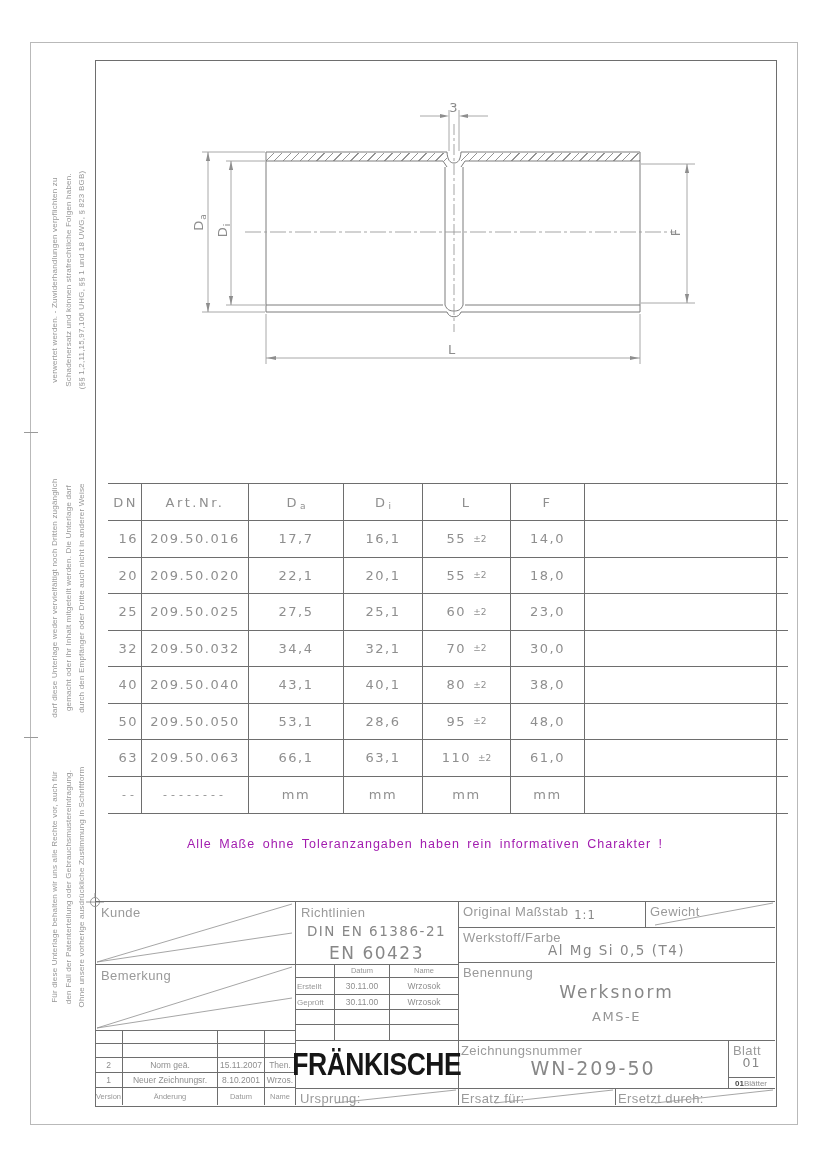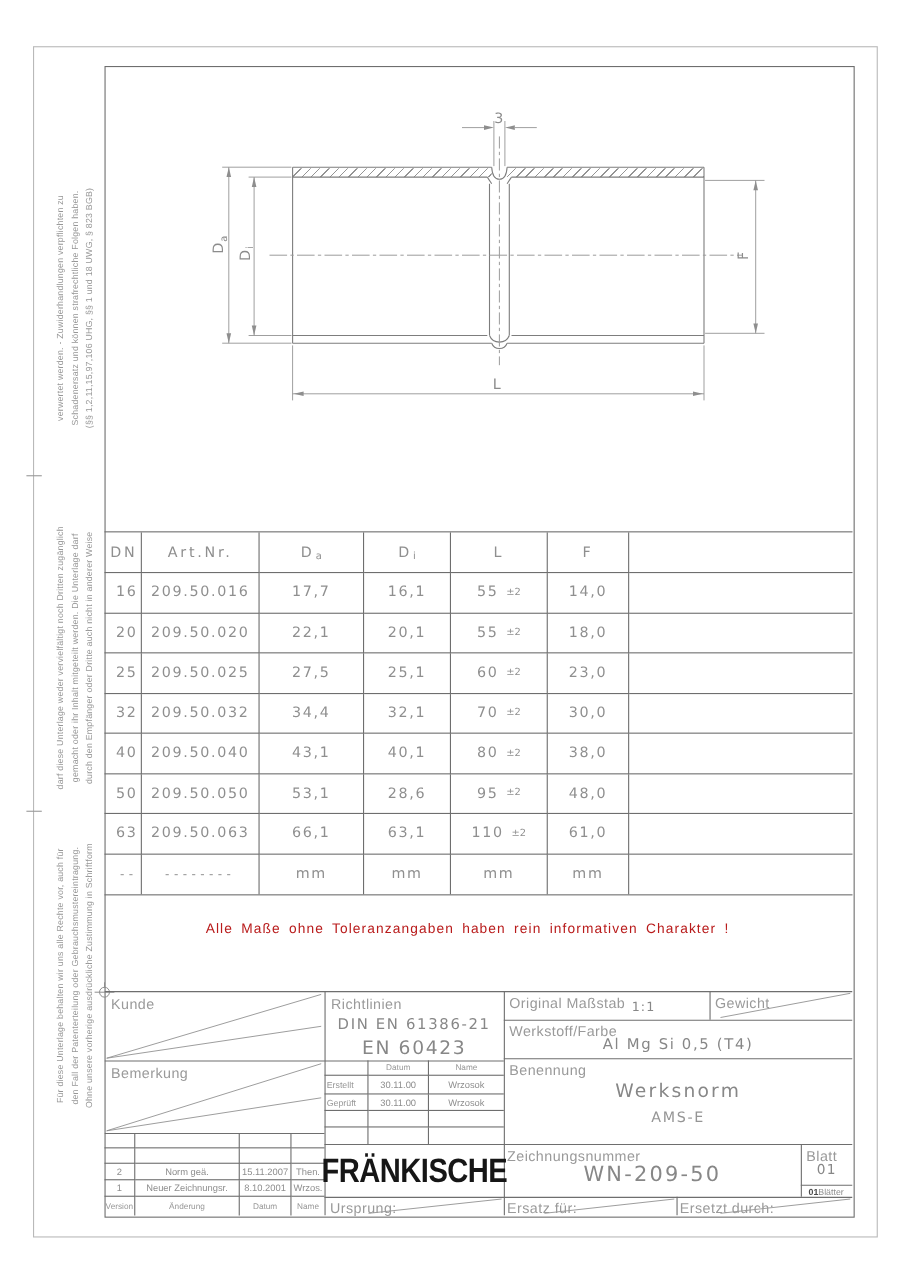--- a/index.html
+++ b/index.html
@@ -10,36 +10,36 @@
   #outer-border{left:30px;top:42px;width:766px;height:1081px;border:1px solid #b9b9b9;}
   #main-frame{left:95px;top:60px;width:680px;height:1045px;border:1px solid #6e6e6e;}
   .fold-tick{width:14px;height:1px;background:#9a9a9a;}
   
   .legal{transform:rotate(-90deg);color:#979797;font-size:8px;line-height:13.5px;
          letter-spacing:.2px;text-align:center;white-space:nowrap;}
   .legal div{white-space:nowrap;}
   
   .hatch{background:repeating-linear-gradient(135deg,rgba(0,0,0,0) 0 5px,#949494 5px 6px);}
   
-  #dim-table{left:95px;top:483px;width:680px;height:329px;display:grid;
+  #dim-table{left:108px;top:483px;width:680px;height:329px;display:grid;
      grid-template-columns:34px 107px 95px 79px 88px 74px auto;
      grid-template-rows:37px repeat(7,36.5px) auto;
      border-top:1px solid #6e6e6e;border-bottom:1px solid #6e6e6e;}
   .c{border-right:1px solid #6e6e6e;border-bottom:1px solid #6e6e6e;display:flex;
      align-items:center;justify-content:center;color:#8f8f8f;font-size:13px;
      letter-spacing:1.5px;font-family:"DejaVu Sans",sans-serif;}
   .c:nth-child(7n){border-right:none;}
   .c.last{border-bottom:none;}
   .c.dn{justify-content:flex-end;padding-right:3px;}
   .c.h{letter-spacing:2.5px;}
   .hsub{font-size:9px;margin-top:7px;margin-left:1px;letter-spacing:0;}
   .tol{font-size:9px;margin-left:7px;letter-spacing:0;}
   .dashes{letter-spacing:4px;font-size:11px;}
   
-  #note{left:95px;top:837px;width:660px;text-align:center;color:#b91c1c;font-size:12.5px;
+  #note{left:95px;top:837px;width:660px;text-align:center;color:#a21caf;font-size:12.5px;
         letter-spacing:1px;word-spacing:3px;}
   
   #title-block{left:95px;top:901px;width:680px;height:204px;}
   .lbl{position:absolute;font-size:13px;color:#9a9a9a;letter-spacing:.4px;white-space:nowrap;}
   .tv{position:absolute;color:#878787;font-family:"DejaVu Sans",sans-serif;white-space:nowrap;}
   .ctr{text-align:center;}
   .grid-tbl{position:absolute;display:grid;}
   .gcell{border-right:1px solid #6e6e6e;border-bottom:1px solid #6e6e6e;display:flex;
          align-items:center;justify-content:center;font-size:8.5px;color:#8e8e8e;
          overflow:hidden;white-space:nowrap;}

